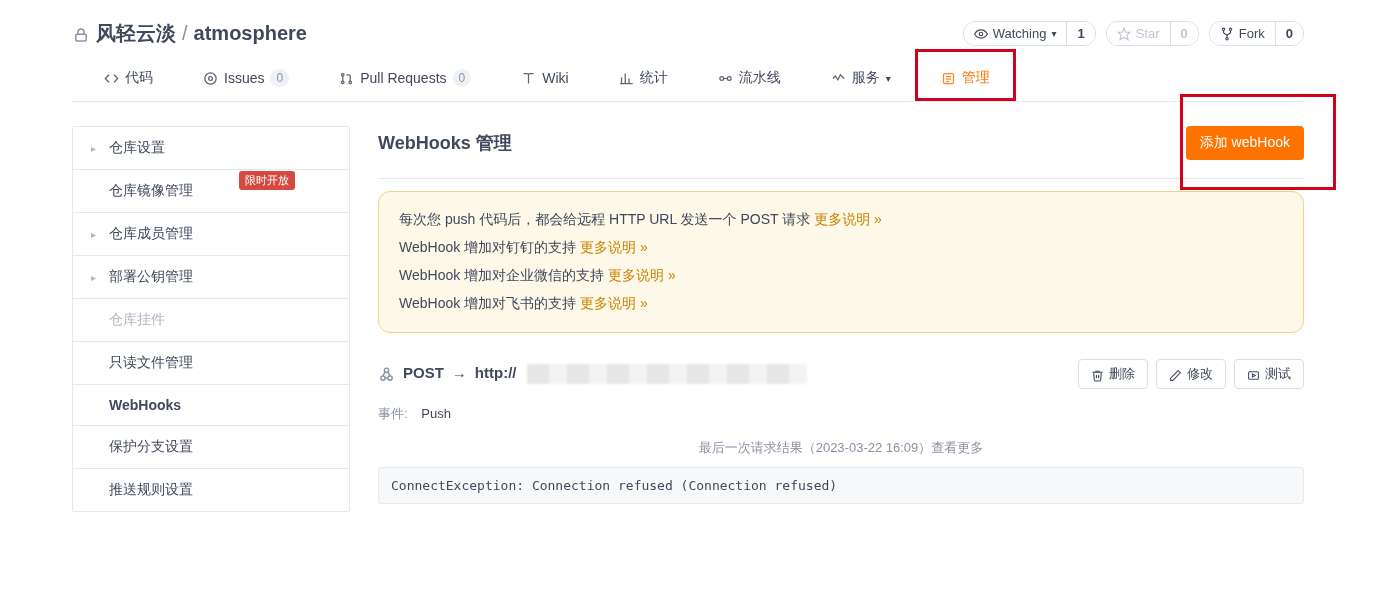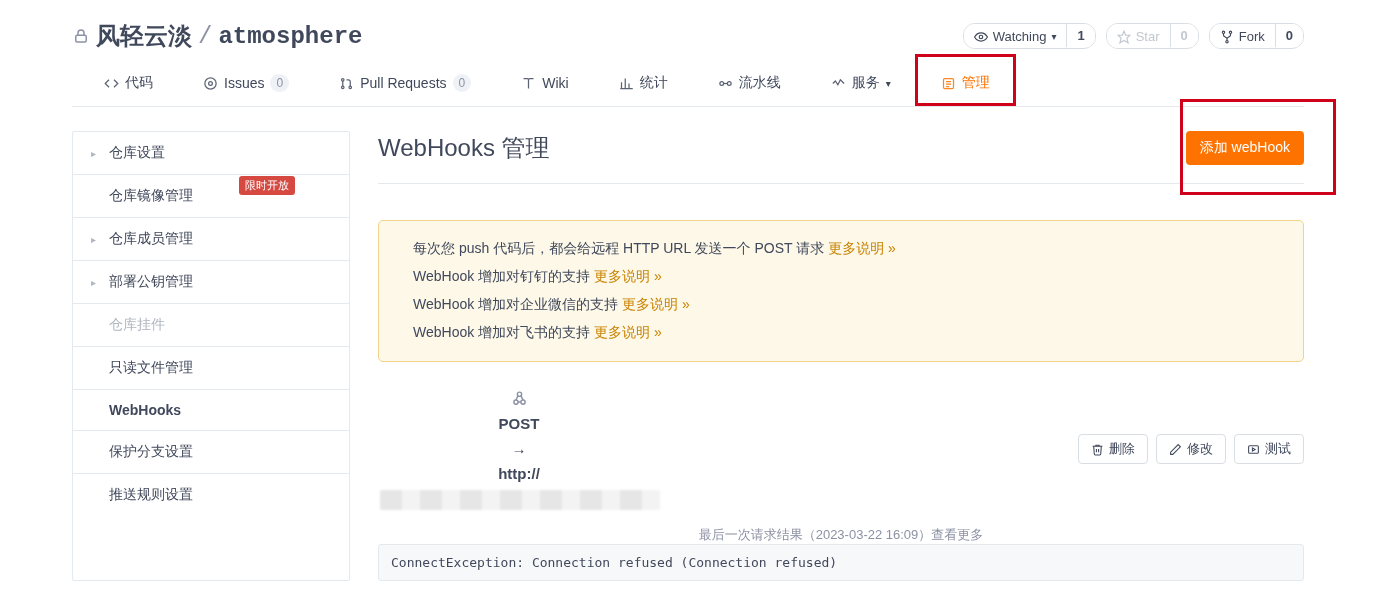--- a/index.html
+++ b/index.html
@@ -2,21 +2,21 @@
 <html><head>
 <meta charset="utf-8">
 <style>
   * { box-sizing: border-box; margin: 0; padding: 0; }
   body { font-family: -apple-system, BlinkMacSystemFont, "Segoe UI", "PingFang SC", "Microsoft YaHei", sans-serif; font-size: 14px; color: #40485b; background: #fff; }
   a { text-decoration: none; }
 
   .container { max-width: 1280px; margin: 0 auto; padding: 0 24px; }
   .repo-header { padding: 20px 0 0; border-bottom: 1px solid #e3e9ed; }
   .repo-title-row { display: flex; align-items: center; justify-content: space-between; margin-bottom: 10px; }
-  .repo-title { display: flex; align-items: center; font-size: 24px; font-weight: 600; color: #40485b; font-family: Liberation Mono, monospace; }
+  .repo-title { display: flex; align-items: center; font-size: 20px; font-weight: 600; color: #40485b; }
   .repo-title .lock { margin-right: 6px; color: #8c92a4; }
   .repo-title .owner, .repo-title .name { color: #40485b; }
   .repo-title .sep { margin: 0 6px; color: #8c92a4; font-weight: 400; }
 
   .repo-actions { display: flex; gap: 10px; }
   .pill { display: inline-flex; align-items: flex-start; border: 1px solid #d9dee4; border-radius: 12px; overflow: hidden; font-size: 13px; }
   .pill .lbl { display: inline-flex; align-items: center; padding: 4px 10px; gap: 5px; color: #40485b; background: #fff; }
   .pill .cnt { padding: 4px 10px; border-left: 1px solid #d9dee4; font-weight: 600; background: #fff; }
   .pill.disabled .lbl, .pill.disabled .cnt { color: #c2c7d0; }
   .caret { font-size: 10px; }
@@ -33,41 +33,41 @@
   .sb-item { display: flex; align-items: center; padding: 12px 18px; border-bottom: 1px solid #e3e9ed; color: #40485b; font-size: 14px; gap: 8px; }
   .sb-item:last-child { border-bottom: 0; }
   .sb-item .tri { color: #b0b6c0; font-size: 10px; width: 10px; }
   .sb-item.indent { padding-left: 36px; }
   .sb-item.sel { font-weight: 700; }
   .sb-item.dis { color: #b0b6c0; }
   .tag-red { background: #d54941; color: #fff; font-size: 11px; padding: 2px 6px; border-radius: 3px; margin-left: 6px; }
 
   .content { flex: 1; min-width: 0; }
   .page-title-row { display: flex; align-items: center; justify-content: space-between; padding-bottom: 18px; border-bottom: 1px solid #e3e9ed; position: relative; }
-  .page-title { font-size: 24px; font-weight: 400; }
+  .page-title { font-size: 18px; font-weight: 700; }
   .btn-primary { background: #fe7300; color: #fff; border: none; padding: 8px 14px; font-size: 14px; border-radius: 4px; cursor: pointer; }
   .annot-btn { position: absolute; right: -32px; top: -32px; width: 156px; height: 96px; border: 3px solid #d0021b; pointer-events: none; }
 
-  .notice { margin-top: 36px; border: 1px solid #f0d48a; background: #fdf8e8; border-radius: 5px; padding: 14px 34px; }
+  .notice { margin-top: 12px; border: 1px solid #f0d48a; background: #fdf8e8; border-radius: 12px; padding: 14px 20px; }
   .notice-line { padding: 5px 0; font-size: 14px; color: #40485b; }
   .notice-line .link { color: #c88200; }
 
   .hook-section { margin-top: 26px; }
   .hook-head { display: flex; align-items: center; justify-content: space-between; }
-  .hook-url { display: flex; align-items: center; gap: 8px; font-size: 15px; font-weight: 600; color: #40485b; flex-direction: column; }
+  .hook-url { display: flex; align-items: flex-start; gap: 8px; font-size: 15px; font-weight: 600; color: #40485b; }
   .hook-url .ic { color: #8c92a4; }
   .hook-url .blur { display: inline-block; width: 280px; height: 20px; background: repeating-linear-gradient(90deg,#e6e6e6 0 22px,#f3f3f3 22px 40px); filter: blur(1px); border-radius: 2px; margin-left: 2px; }
   .hook-actions { display: flex; gap: 8px; }
   .btn-sm { display: inline-flex; align-items: center; gap: 5px; border: 1px solid #d9dee4; background: #fff; color: #40485b; padding: 5px 12px; font-size: 13px; border-radius: 4px; cursor: pointer; }
 
   .hook-event { margin-top: 16px; color: #8c92a4; font-size: 13px; }
   .hook-event .val { color: #40485b; margin-left: 10px; }
   .hook-last { display: flex; justify-content: center; margin-top: 16px; font-size: 13px; color: #8c92a4; }
   .hook-last .more { color: #8c92a4; }
-  .hook-result { background: #f7f8fa; border: 1px solid #e3e9ed; border-radius: 3px; padding: 10px 12px; font-family: ui-monospace, SFMono-Regular, Menlo, monospace; font-size: 13px; color: #40485b; }
+  .hook-result { margin-top: 10px; background: #f7f8fa; border: 1px solid #e3e9ed; border-radius: 3px; padding: 10px 12px; font-family: ui-monospace, SFMono-Regular, Menlo, monospace; font-size: 13px; color: #40485b; }
 
   svg { display: inline-block; vertical-align: middle; }
 </style>
 </head>
 <body>
 
 <div class="container">
   <div class="repo-header">
     <div class="repo-title-row">
       <div class="repo-title">
@@ -262,20 +262,24 @@
             <button class="btn-sm">
                 <span><svg width="13" height="13" viewBox="0 0 24 24" fill="none" stroke="currentColor" stroke-width="2">
                     <rect x="3" y="5" width="18" height="14" rx="2"></rect>
                     <polygon points="10 9 15 12 10 15"></polygon>
                   </svg></span>
                 <span>测试</span>
               </button>
           </div>
         </div>
 
+        <div class="hook-event">
+          <span>事件:</span>
+          <span class="val">Push</span>
+        </div>
 
         <div class="hook-last">
           <span>最后一次请求结果（2023-03-22 16:09）</span>
           <a class="more">查看更多</a>
         </div>
 
         <div class="hook-result">ConnectException: Connection refused (Connection refused)</div>
       </div>
     </div>
   </div>

